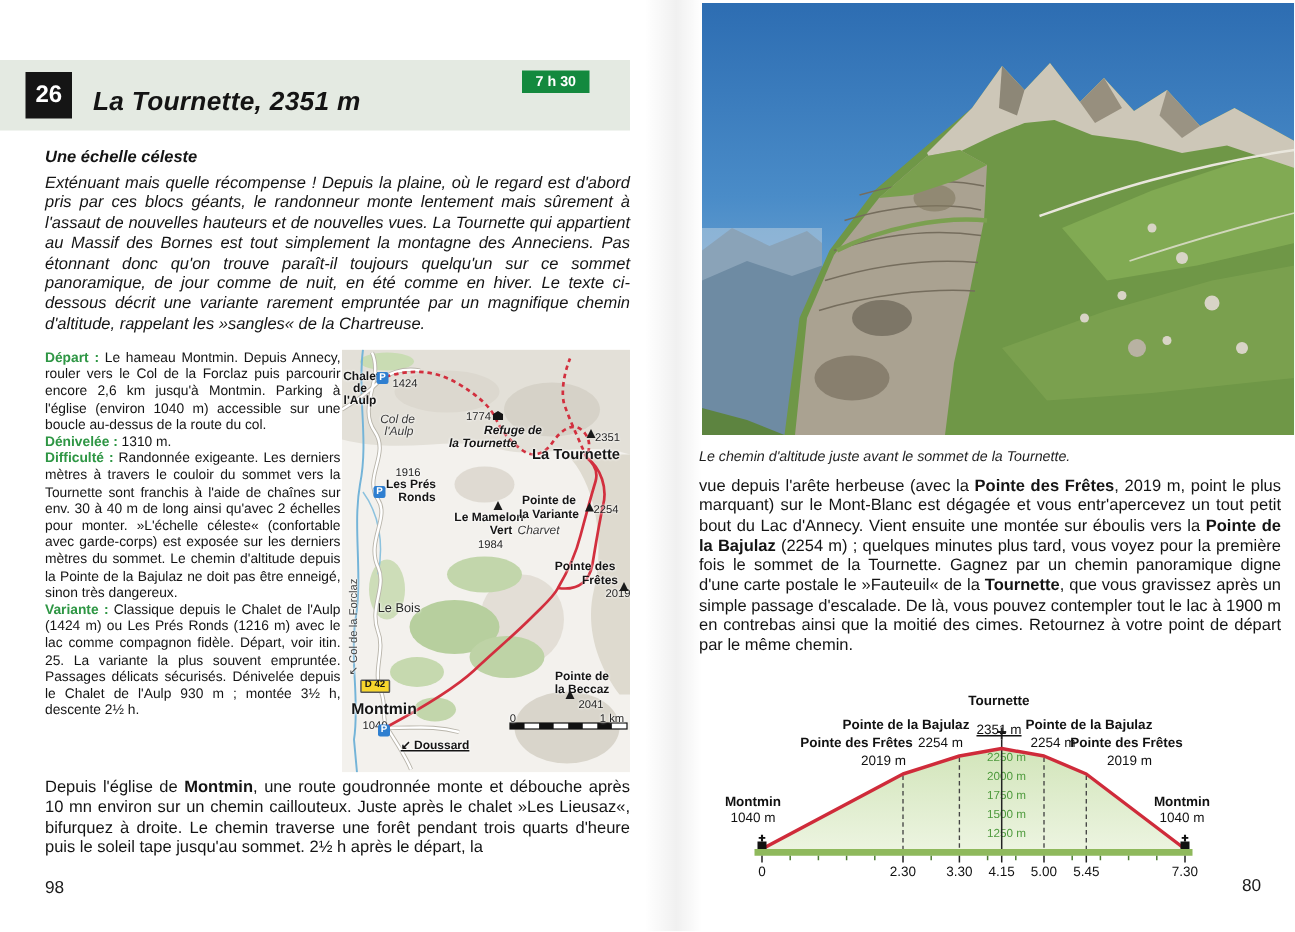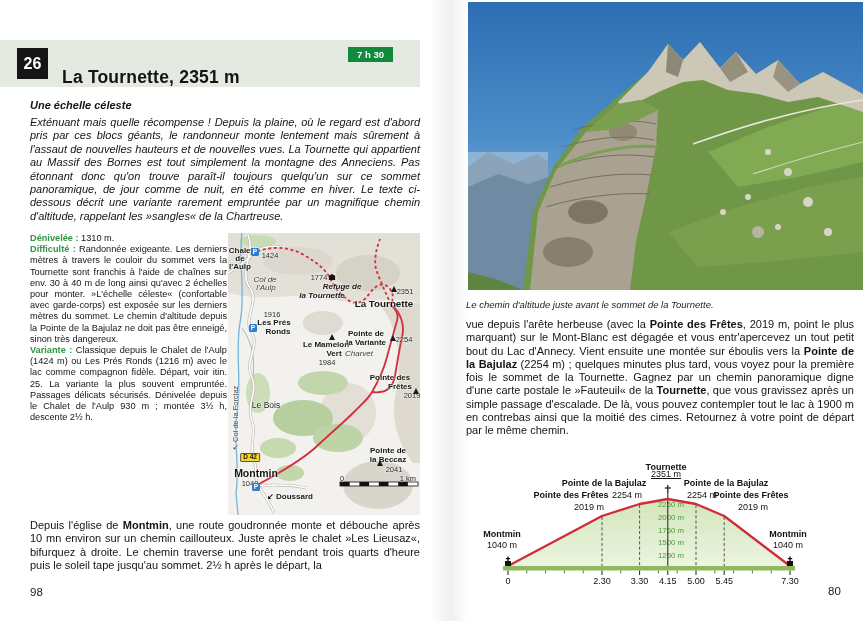--- a/index.html
+++ b/index.html
@@ -5,22 +5,22 @@
   html,body{margin:0;padding:0;background:#fff;}
   .spread{position:relative;width:863px;height:621px;background:#ffffff;overflow:hidden;
           font-family:"Liberation Sans",sans-serif;color:#141414;}
   .gutter{position:absolute;left:430px;top:0;width:38px;height:621px;
           background:linear-gradient(90deg,rgba(0,0,0,0),rgba(0,0,0,.06) 55%,rgba(0,0,0,0));}
 
   
   .hdr{position:absolute;left:0;top:40px;width:420px;height:47px;background:#e4eae2;}
   .hdr-num{position:absolute;left:17px;top:8px;width:31px;height:31px;background:#151515;
            color:#fff;font-weight:bold;font-size:16px;display:flex;align-items:center;justify-content:center;}
-  .hdr-title{position:absolute;left:62px;top:14px;height:47px;display:flex;align-items:center;
-             font-weight:bold;font-size:17.5px;letter-spacing:.2px;}
+  .hdr-title{position:absolute;left:62px;top:4px;height:47px;display:flex;align-items:center;
+             font-style:italic;font-weight:bold;font-size:17.5px;letter-spacing:.2px;}
   .hdr-dur{position:absolute;right:27px;top:7px;background:#13893e;color:#fff;
            font-weight:bold;font-size:9.5px;padding:2px 9px;}
 
   .subtitle{position:absolute;left:30px;top:99px;font-weight:bold;font-style:italic;font-size:11px;}
   .intro{position:absolute;left:30px;top:116px;width:390px;font-style:italic;font-size:11px;
          line-height:13.4px;text-align:justify;hyphens:auto;}
   .info{position:absolute;left:30px;top:233px;width:197px;font-size:9.2px;line-height:11.2px;
         text-align:justify;hyphens:auto;}
   .info-label{color:#2e9644;font-weight:bold;}
   .bodytext{position:absolute;left:30px;top:519px;width:390px;font-size:11px;line-height:13.3px;
@@ -74,20 +74,21 @@
     <div class="hdr">
       <div class="hdr-num">26</div>
       <div class="hdr-title">La Tournette, 2351 m</div>
       <div class="hdr-dur">7 h 30</div>
     </div>
 
     <div class="subtitle">Une échelle céleste</div>
     <div class="intro">Exténuant mais quelle récompense ! Depuis la plaine, où le regard est d'abord pris par ces blocs géants, le randonneur monte lentement mais sûrement à l'assaut de nouvelles hauteurs et de nouvelles vues. La Tournette qui appartient au Massif des Bornes est tout simplement la montagne des Anneciens. Pas étonnant donc qu'on trouve paraît-il toujours quelqu'un sur ce sommet panoramique, de jour comme de nuit, en été comme en hiver. Le texte ci-dessous décrit une variante rarement empruntée par un magnifique chemin d'altitude, rappelant les »sangles« de la Chartreuse.</div>
 
     <div class="info" id="info-list">
+        <div><span class="info-label">Départ :</span><span>&nbsp;Le hameau Montmin. Depuis Annecy, rouler vers le Col de la Forclaz puis parcourir encore 2,6 km jusqu'à Montmin. Parking à l'église (environ 1040 m) accessible sur une boucle au-dessus de la route du col.</span></div>
         <div><span class="info-label">Dénivelée :</span><span>&nbsp;1310 m.</span></div>
         <div><span class="info-label">Difficulté :</span><span>&nbsp;Randonnée exigeante. Les derniers mètres à travers le couloir du sommet vers la Tournette sont franchis à l'aide de chaînes sur env. 30 à 40 m de long ainsi qu'avec 2 échelles pour monter. »L'échelle céleste« (confortable avec garde-corps) est exposée sur les derniers mètres du sommet. Le chemin d'altitude depuis la Pointe de la Bajulaz ne doit pas être enneigé, sinon très dangereux.</span></div>
         <div><span class="info-label">Variante :</span><span>&nbsp;Classique depuis le Chalet de l'Aulp (1424 m) ou Les Prés Ronds (1216 m) avec le lac comme compagnon fidèle. Départ, voir itin. 25. La variante la plus souvent empruntée. Passages délicats sécurisés. Dénivelée depuis le Chalet de l'Aulp 930 m ; montée 3½ h, descente 2½ h.</span></div>
       </div>
 
     <div class="map">
       <svg width="192" height="282" viewBox="0 0 192 282">
         <rect x="0" y="0" width="192" height="282" fill="#f3f1ed"></rect>
 
         <path d="M0,0 H192 V70 C160,60 130,75 100,65 C70,58 40,70 0,60 Z" fill="#e3e0d8"></path>
@@ -163,21 +164,21 @@
           <span class="ml sm" style="left: 176px; top: 103px;">2254</span>
           <span class="ml it" style="left: 131px; top: 117px;">Charvet</span>
           <span class="ml" style="left: 162px; top: 141px;">Pointe des</span>
           <span class="ml" style="left: 172px; top: 150px;">Frêtes</span>
           <span class="ml sm" style="left: 184px; top: 159px;">2019</span>
           <span class="ml reg" style="left: 38px; top: 168px;">Le Bois</span>
           <span class="ml rot" style="left: 8px; top: 185px;">↖ Col de la Forclaz</span>
           <span class="ml badge" style="left: 22px; top: 220px;">D 42</span>
           <span class="ml big2" style="left: 28px; top: 235px;">Montmin</span>
           <span class="ml sm" style="left: 22px; top: 247px;">1040</span>
-          <span class="ml" style="left: 62px; top: 260px;">↙ Doussard</span>
+          <span class="ml" style="left: 62px; top: 260px; text-decoration: underline;">↙ Doussard</span>
           <span class="ml" style="left: 160px; top: 214px;">Pointe de</span>
           <span class="ml" style="left: 160px; top: 223px;">la Beccaz</span>
           <span class="ml sm" style="left: 166px; top: 233px;">2041</span>
           <span class="ml sm" style="left: 114px; top: 242px;">0</span>
           <span class="ml sm" style="left: 180px; top: 242px;">1 km</span>
           <div class="icon-p" style="left: 27px; top: 19px; position: absolute;">P</div>
           <div class="icon-p" style="left: 25px; top: 95px; position: absolute;">P</div>
           <div class="icon-p" style="left: 28px; top: 254px; position: absolute;">P</div>
           <div class="icon-hut" style="left: 104px; top: 44px; position: absolute;"></div>
           <div class="icon-tri" style="left: 166px; top: 56px; position: absolute;"></div>
@@ -315,21 +316,21 @@
           </svg>
         </div>
       <div class="profile-labels" id="profile-labels">
           <span class="pl b" style="left: 34px; top: 68px;">Montmin</span>
           <span class="pl" style="left: 34px; top: 79px;">1040 m</span>
           <span class="pl b" style="left: 103px; top: 29px;">Pointe des Frêtes</span>
           <span class="pl" style="left: 121px; top: 41px;">2019 m</span>
           <span class="pl b" style="left: 136px; top: 17px;">Pointe de la Bajulaz</span>
           <span class="pl" style="left: 159px; top: 29px;">2254 m</span>
           <span class="pl b" style="left: 198px; top: 1px;">Tournette</span>
-          <span class="pl" style="left: 198px; top: 8px; text-decoration: underline;">2351 m</span>
+          <span class="pl" style="left: 198px; top: 20px; text-decoration: underline;">2351 m</span>
           <span class="pl b" style="left: 258px; top: 17px;">Pointe de la Bajulaz</span>
           <span class="pl" style="left: 234px; top: 29px;">2254 m</span>
           <span class="pl b" style="left: 283px; top: 29px;">Pointe des Frêtes</span>
           <span class="pl" style="left: 285px; top: 41px;">2019 m</span>
           <span class="pl b" style="left: 320px; top: 68px;">Montmin</span>
           <span class="pl" style="left: 320px; top: 79px;">1040 m</span>
         </div>
     </div>
 
     <div class="pagenum right">80</div>

